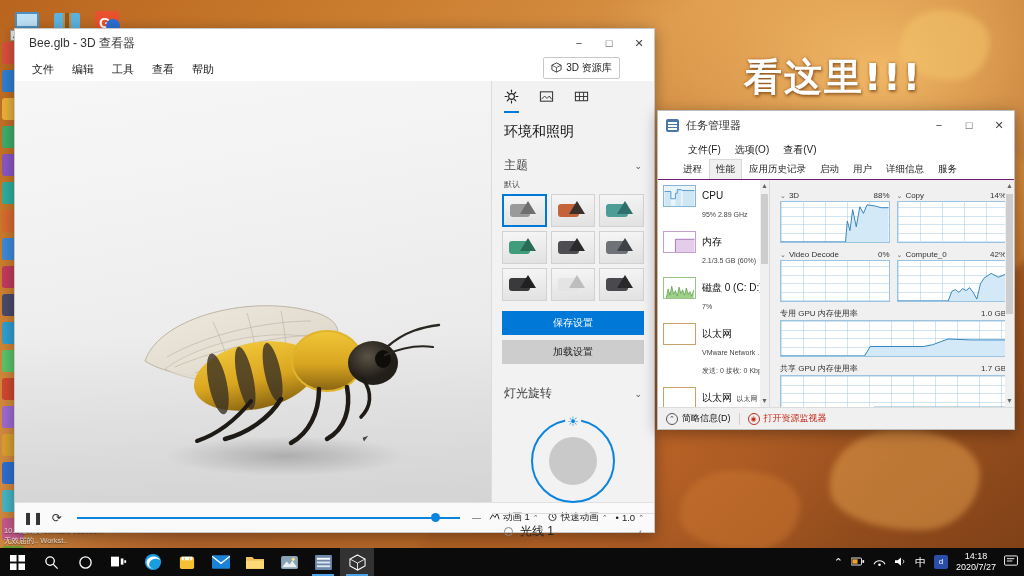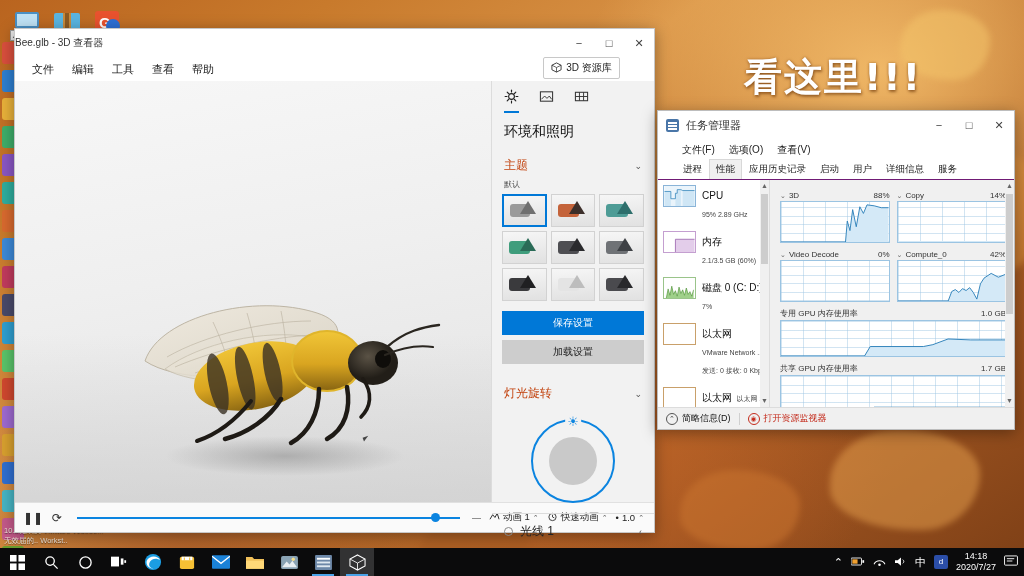--- a/index.html
+++ b/index.html
@@ -42,21 +42,21 @@
 
   
   #viewer {
     position: absolute; left: 14px; top: 28px; width: 641px; height: 505px;
     background: #f0f0f0; border: 1px solid #c7c7c7;
     box-shadow: 0 3px 14px rgba(0,0,0,.35);
     display: flex; flex-direction: column;
   }
   .v-titlebar { height: 28px; background: #fff; display: flex; align-items: center;
                 position: relative; flex: 0 0 28px; }
-  .v-title { font-size: 10px; color: #333; padding-left: 0; }
+  .v-title { font-size: 12px; color: #333; padding-left: 14px; }
   .v-winbtns { position: absolute; right: 0; top: 0; display: flex; height: 28px; }
   .v-winbtn { width: 30px; height: 28px; display: flex; align-items: center;
               justify-content: center; font-size: 11px; color: #444; }
 
   .v-menubar { height: 24px; background: #fff; display: flex; align-items: center;
                padding-left: 8px; flex: 0 0 24px; position: relative; }
   .v-menu { font-size: 11px; color: #222; padding: 3px 9px; }
 
   .v-cmdbar { position: absolute; right: 4px; top: 0; height: 24px;
               display: flex; align-items: center; gap: 6px; flex-direction: column; }
@@ -84,21 +84,21 @@
   
   .v-panel { width: 163px; background: #f2f2f2; border-left: 1px solid #dcdcdc;
              display: flex; flex-direction: column; position: relative; }
   .panel-tabs { display: flex; gap: 20px; padding: 8px 12px 0 12px; }
   .panel-tab { font-size: 13px; color: #333; padding-bottom: 5px; line-height: 1; }
   .panel-tab.active { border-bottom: 2px solid #0078d7; }
   .panel-head { font-size: 14px; color: #111; padding: 10px 12px 8px 12px; }
   .panel-divider { height: 1px; background: #dcdcdc; margin: 0 10px; }
   .sect-row { display: flex; align-items: center; justify-content: space-between;
               padding: 8px 12px 5px 12px; }
-  .sect-title { font-size: 12px; color: #c2410c; }
+  .sect-title { font-size: 12px; color: #404040; }
   .chev { font-size: 9px; color: #555; }
   .sect-sub { font-size: 8px; color: #555; padding: 0 12px 4px 12px; }
   .thumbs { display: grid; grid-template-columns: repeat(3, 1fr); gap: 4px;
             padding: 0 10px; }
   .thumb { height: 33px; border: 1px solid #d2d2d2; position: relative;
            background: linear-gradient(175deg,#f6f6f6,#e1e1e1); overflow: hidden; }
   .thumb.sel { border: 2px solid #0078d7; }
   .thumb .sh { position: absolute; left: 14%; top: 28%; width: 50%; height: 44%;
                border-radius: 3px; }
   .thumb .cone { position: absolute; left: 40%; top: 18%; width: 0; height: 0;
@@ -143,21 +143,21 @@
   }
   .tm-titlebar { height: 28px; background: #fff; display: flex; align-items: center;
                  position: relative; flex: 0 0 28px; }
   .tm-icon { width: 13px; height: 13px; margin: 0 7px 0 8px; background: #4a76a8;
              border-radius: 2px; position: relative; }
   .tm-icon::after { content: ""; position: absolute; left: 2px; top: 3px; width: 9px;
              height: 2px; background: #fff; box-shadow: 0 3px 0 #fff, 0 6px 0 #fff; }
   .tm-title { font-size: 11px; color: #333; }
   .tm-winbtns { position: absolute; right: 0; top: 0; display: flex; height: 28px; }
   .tm-menubar { height: 21px; background: #fff; display: flex; align-items: center;
-                padding-left: 17px; flex: 0 0 21px; }
+                padding-left: 23px; flex: 0 0 21px; }
   .tm-menu { font-size: 10px; color: #222; padding: 2px 7px; }
   .tm-tabs { height: 20px; background: #fff; display: flex; align-items: flex-end;
              padding-left: 18px; flex: 0 0 20px; border-bottom: 1px solid #701a75; }
   .tm-tab { font-size: 9.5px; color: #222; padding: 3px 6px; border: 1px solid transparent;
             border-bottom: none; }
   .tm-tab.active { background: #f0f0f0; border-color: #d8d8d8; }
   .tm-body { flex: 1; display: flex; min-height: 0; background: #f0f0f0; }
 
   .tm-list { width: 112px; background: #fff; border-right: 1px solid #dcdcdc;
              position: relative; overflow: hidden; }

